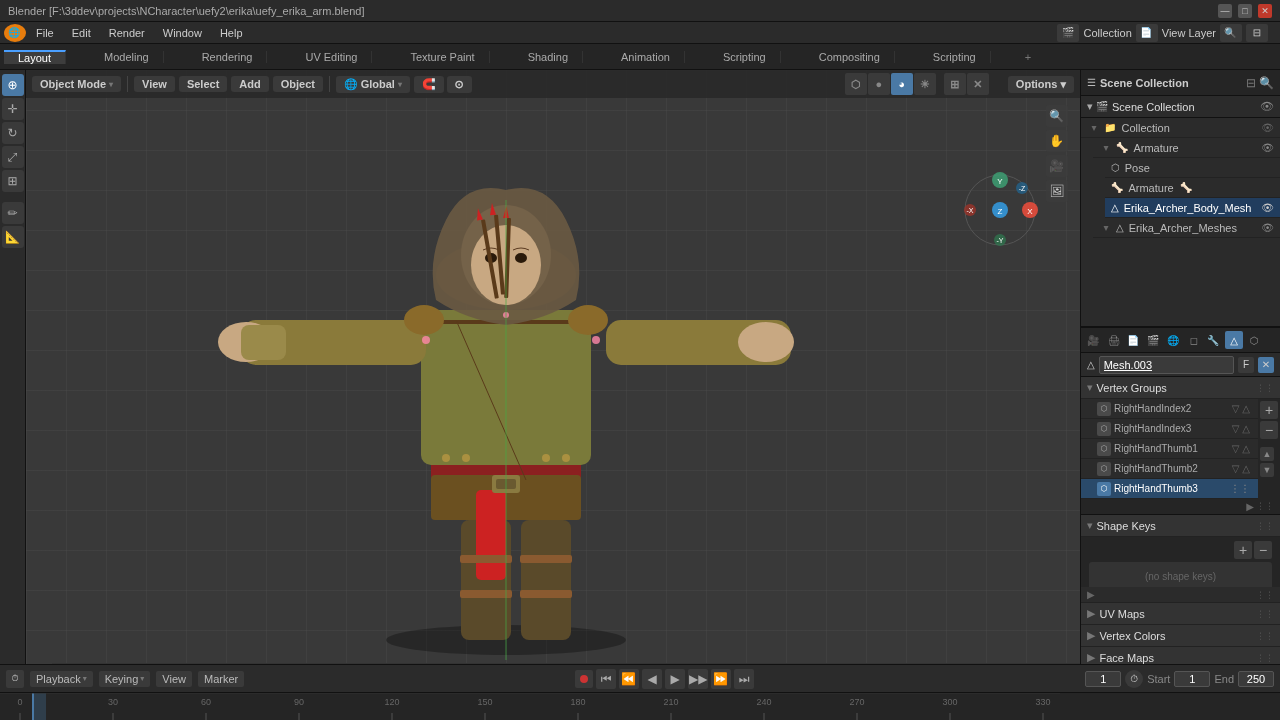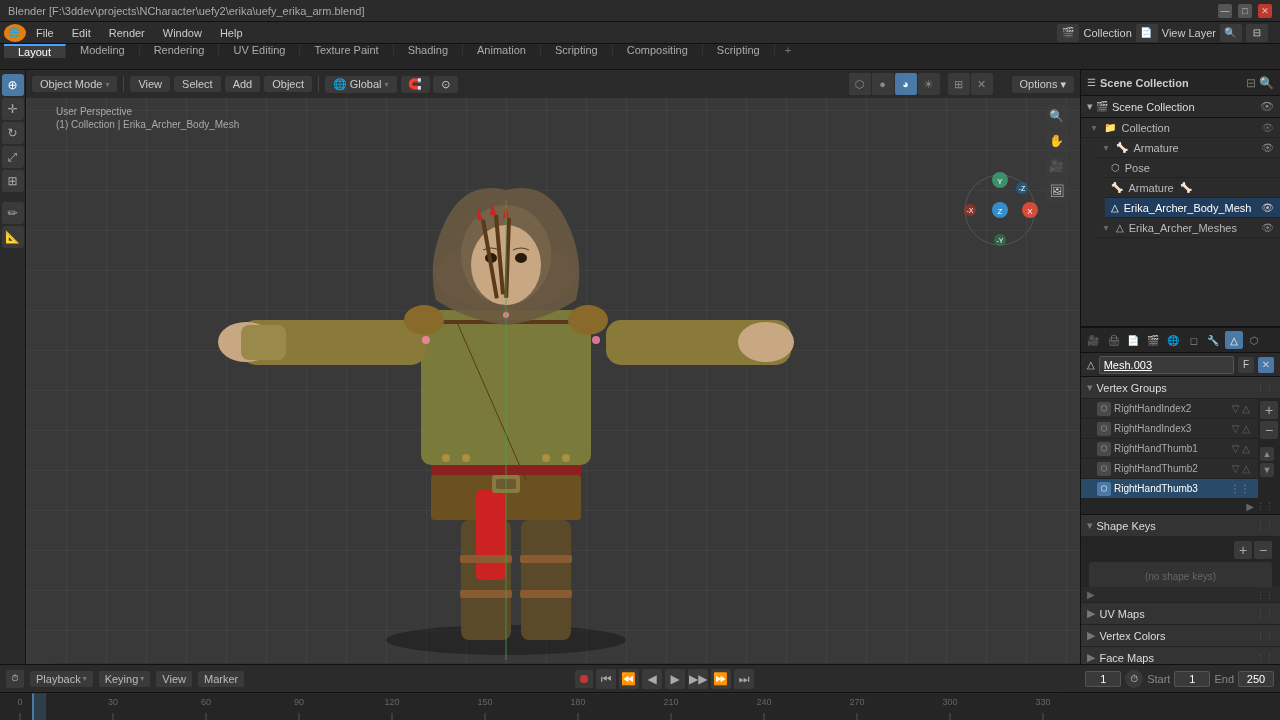--- a/index.html
+++ b/index.html
@@ -51,23 +51,24 @@
       border-radius: 3px;
       color: #ccc;
       font-size: 11px;
     }
 
     
     #workspace-tabs {
       height: 26px;
       background: #252525;
       display: flex;
-      align-items: flex-start;
+      align-items: center;
       border-bottom: 1px solid #111;
       padding-left: 4px;
+      gap: 24px;
     }
     .ws-tab {
       padding: 0 14px;
       display: flex;
       align-items: center;
       cursor: pointer;
       font-size: 11px;
       color: #aaa;
       border-right: 1px solid #333;
     }
@@ -121,20 +122,21 @@
     #viewport-topbar {
       position: absolute;
       top: 0; left: 0; right: 0;
       height: 28px;
       background: rgba(40,40,40,0.85);
       display: flex;
       align-items: center;
       padding: 0 6px;
       gap: 4px;
       z-index: 10;
+      font-weight: bold;
     }
 
     
     #grid-bg {
       position: absolute;
       top: 0; left: 0; right: 0; bottom: 0;
       background-color: #393939;
       background-image:
         linear-gradient(rgba(80,80,80,0.3) 1px, transparent 1px),
         linear-gradient(90deg, rgba(80,80,80,0.3) 1px, transparent 1px);
@@ -552,24 +554,20 @@
         <div class="shade-btn" title="Rendered">☀</div>
         <div style="width:6px;"></div>
         <div class="shade-btn" title="Overlay">⊞</div>
         <div class="shade-btn" title="X-Ray">✕</div>
       </div>
       <div style="margin-left:4px;padding-left:11px;">
         <div class="vp-header-btn">Options ▾</div>
       </div>
     </div>
 
-    <div id="viewport-info">
-      <div style="color:#aaa;font-size:10px;">User Perspective</div>
-      <div style="color:#aaa;font-size:10px;margin-top:2px;">(1) Collection | Erika_Archer_Body_Mesh</div>
-    </div>
 
     <div id="nav-gizmo">
       <svg width="80" height="80" viewBox="0 0 80 80">
         <circle cx="40" cy="40" r="35" class="nav-circle"></circle>
 
         <circle cx="40" cy="10" r="8" fill="#3d9970" opacity="0.9"></circle>
         <text x="40" y="14" text-anchor="middle" fill="white" font-size="8">Y</text>
         <circle cx="70" cy="40" r="8" fill="#e74c3c" opacity="0.9"></circle>
         <text x="70" y="44" text-anchor="middle" fill="white" font-size="8">X</text>
         <circle cx="40" cy="40" r="8" fill="#3498db" opacity="0.9"></circle>

